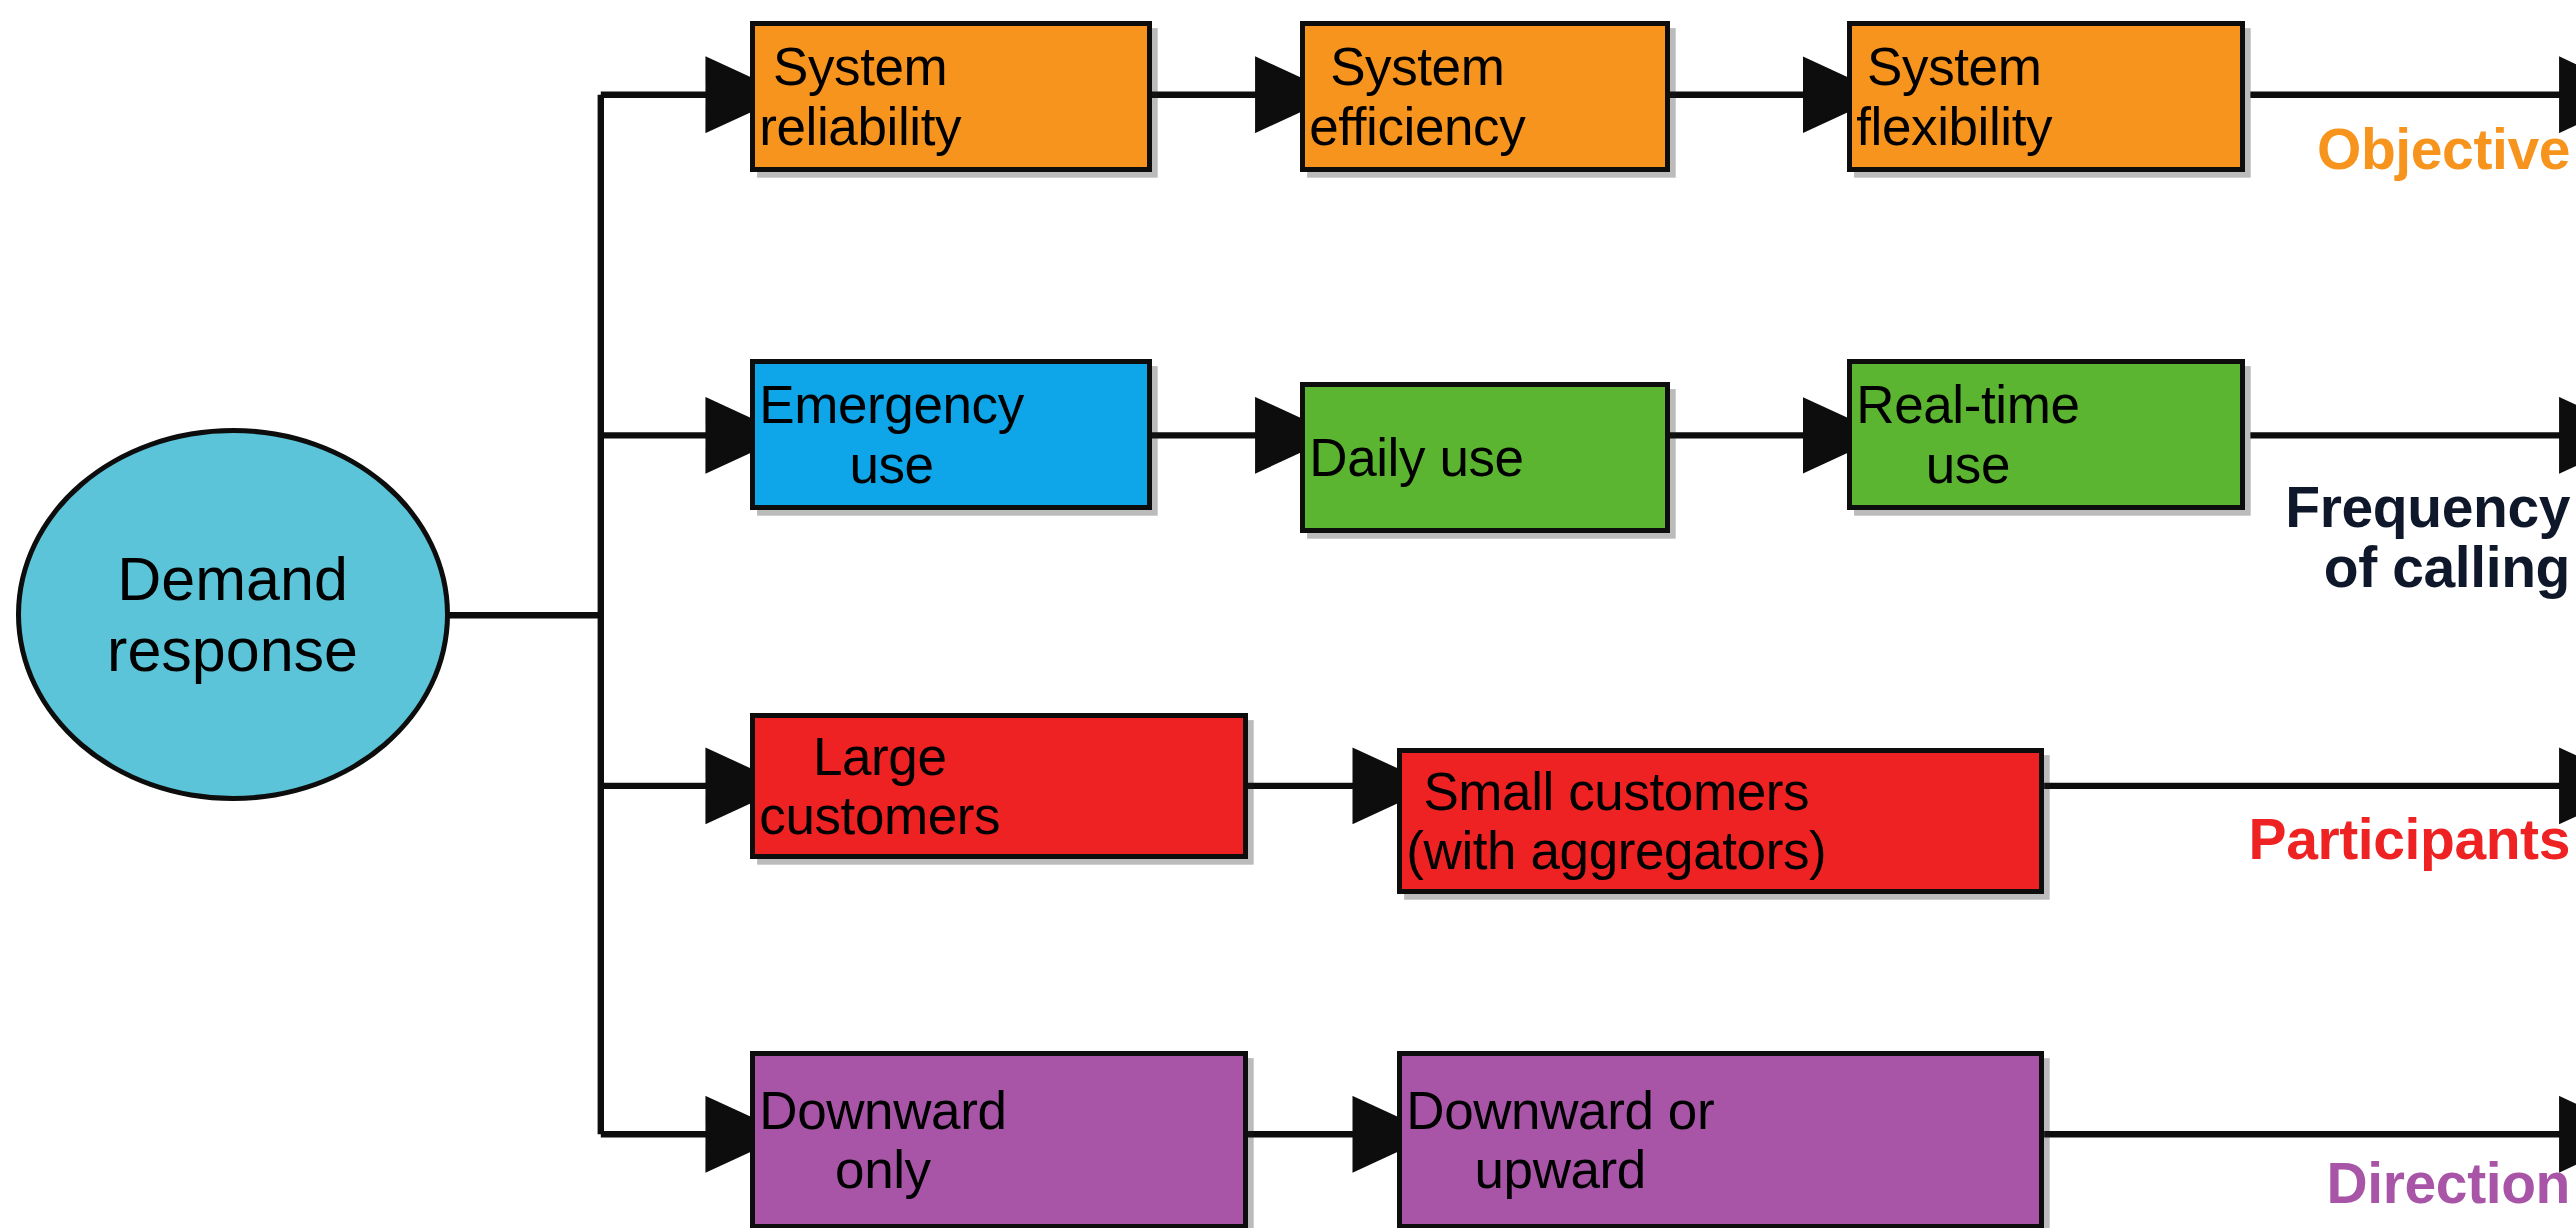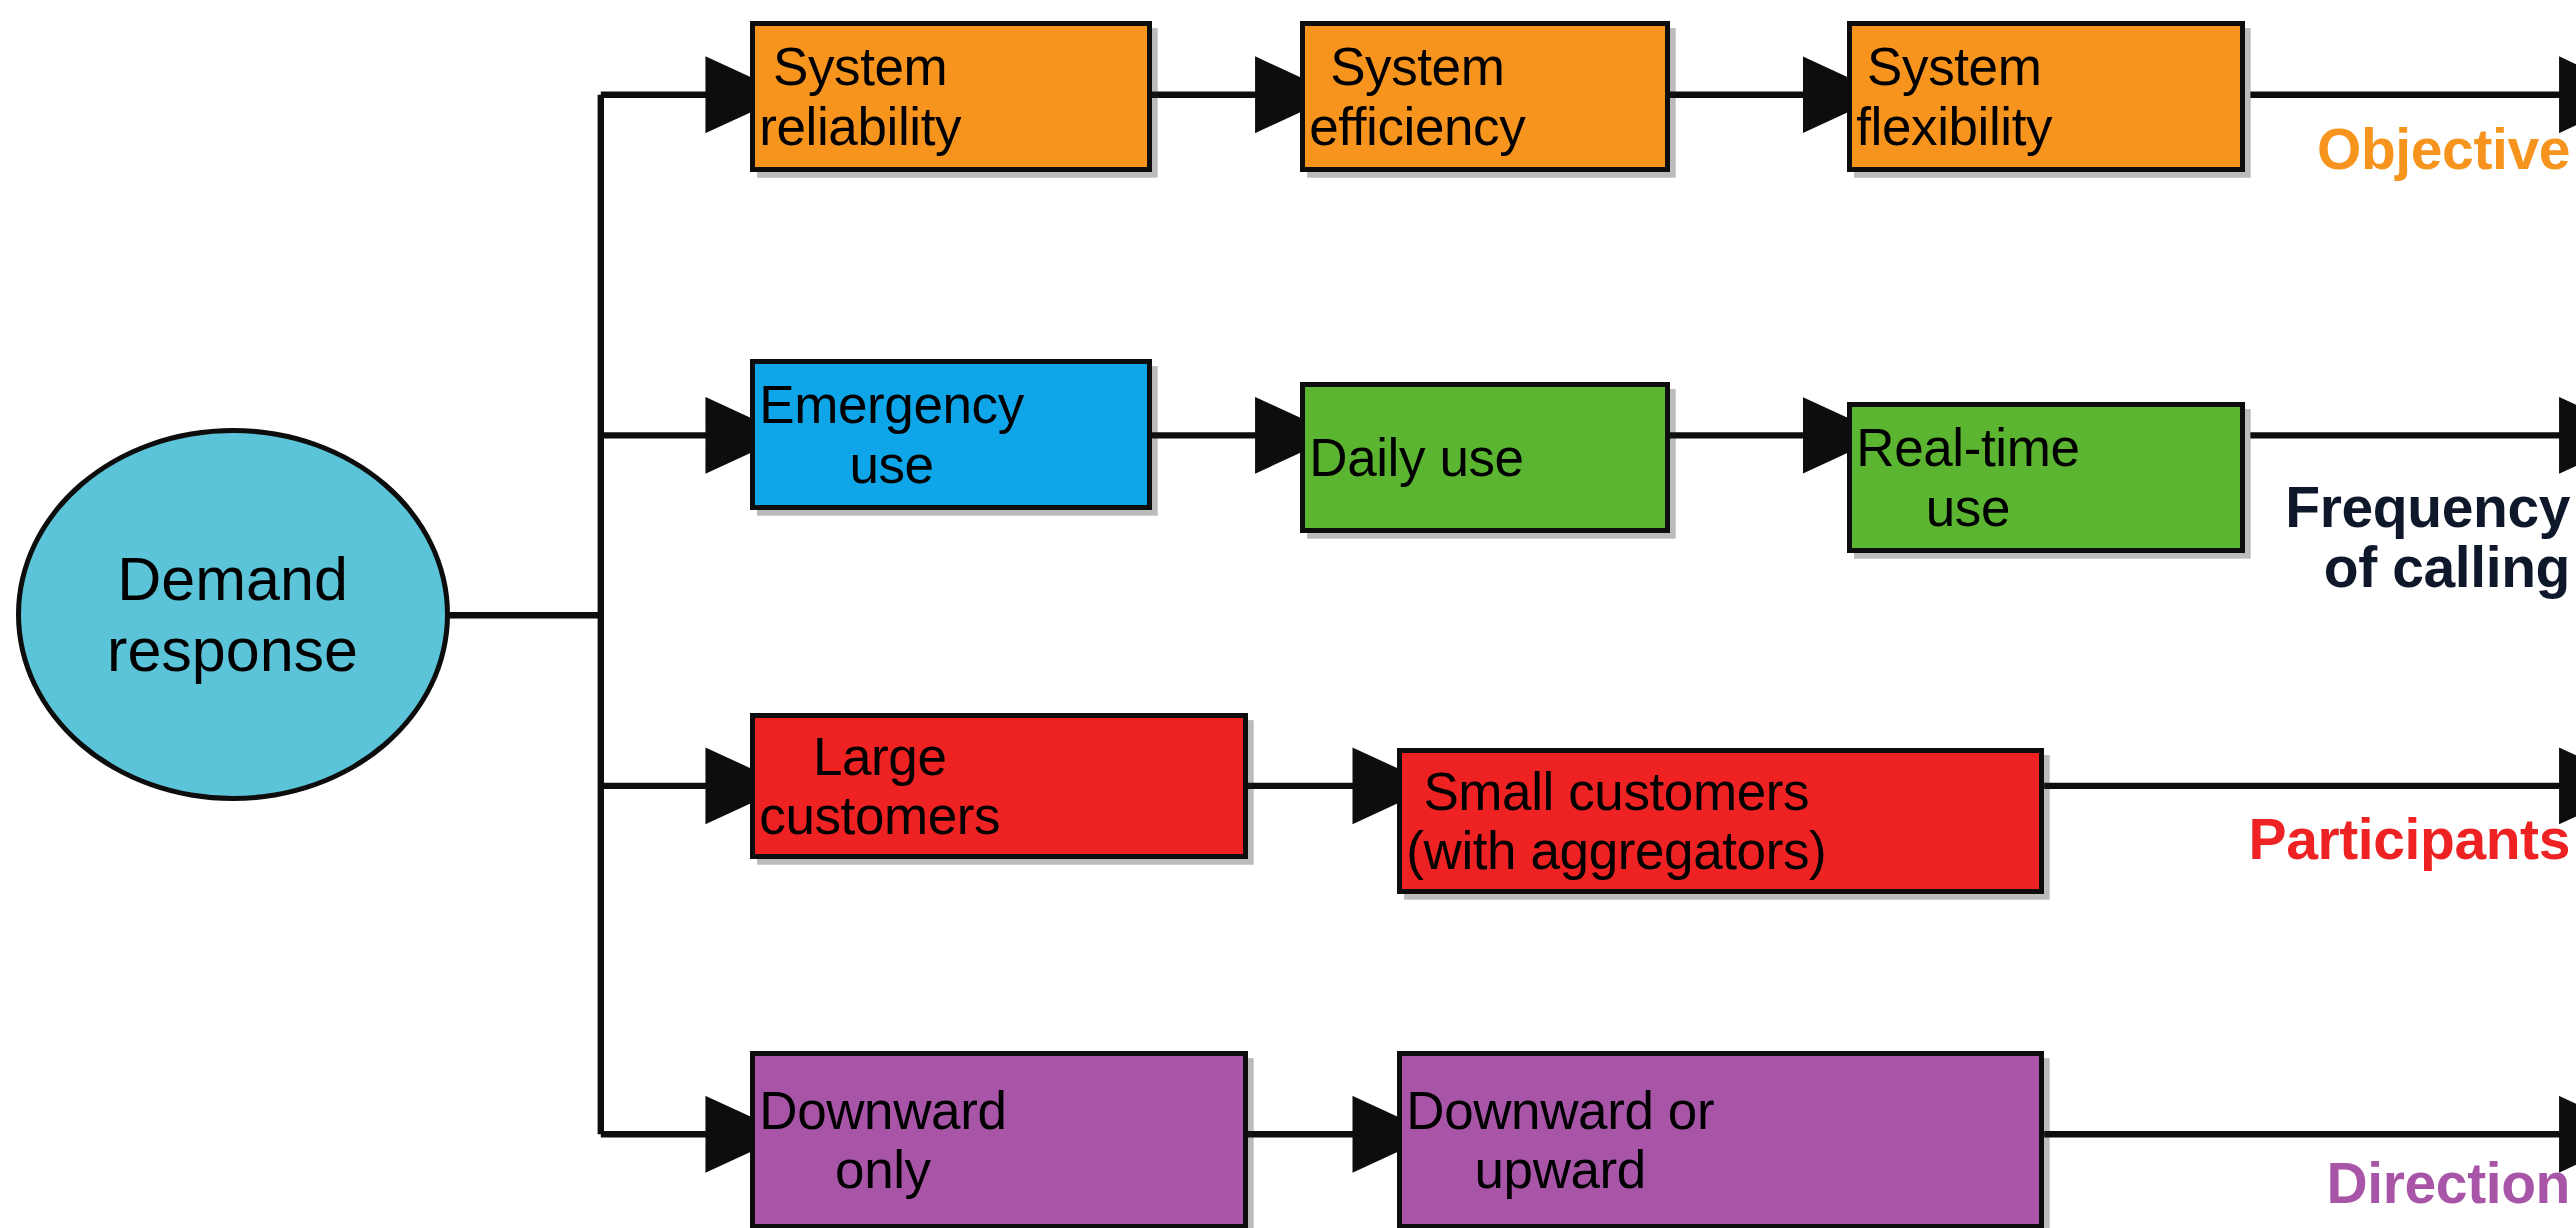--- a/index.html
+++ b/index.html
@@ -123,21 +123,21 @@
 flexibility</span>
       </div>
       <div class="cat-label" style="left: 2286px; top: 119px; width: 284px; color: rgb(246, 148, 29);">Objective</div>
       <div class="node-box" style="left: 750px; top: 359px; width: 402px; height: 151px; background: #0ea5e9;">
         <span class="txt">Emergency
 use</span>
       </div>
       <div class="node-box" style="left: 1300px; top: 359px; width: 370px; height: 151px; background: rgb(92, 181, 49); margin-top: 23px;">
         <span class="txt">Daily use</span>
       </div>
-      <div class="node-box" style="left: 1847px; top: 359px; width: 398px; height: 151px; background: rgb(92, 181, 49); margin-top: 43px;">
+      <div class="node-box" style="left: 1847px; top: 359px; width: 398px; height: 151px; background: rgb(92, 181, 49);">
         <span class="txt">Real-time
 use</span>
       </div>
       <div class="cat-label" style="left: 2090px; top: 477px; width: 480px; color: #0f172a;">Frequency
 of calling</div>
       <div class="node-box" style="left: 750px; top: 713px; width: 498px; height: 146px; background: rgb(238, 34, 34);">
         <span class="txt">Large
 customers</span>
       </div>
       <div class="node-box" style="left: 1397px; top: 713px; width: 647px; height: 146px; background: rgb(238, 34, 34); margin-top: 35px;">

